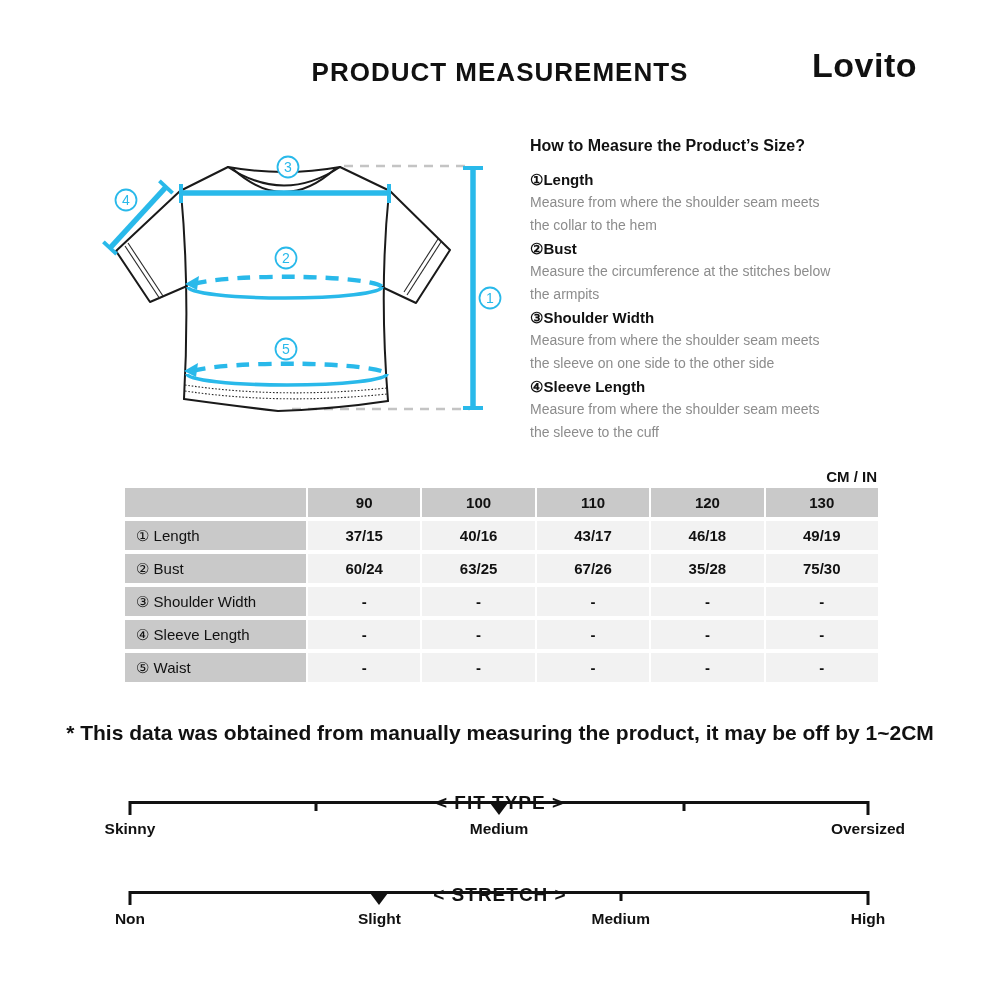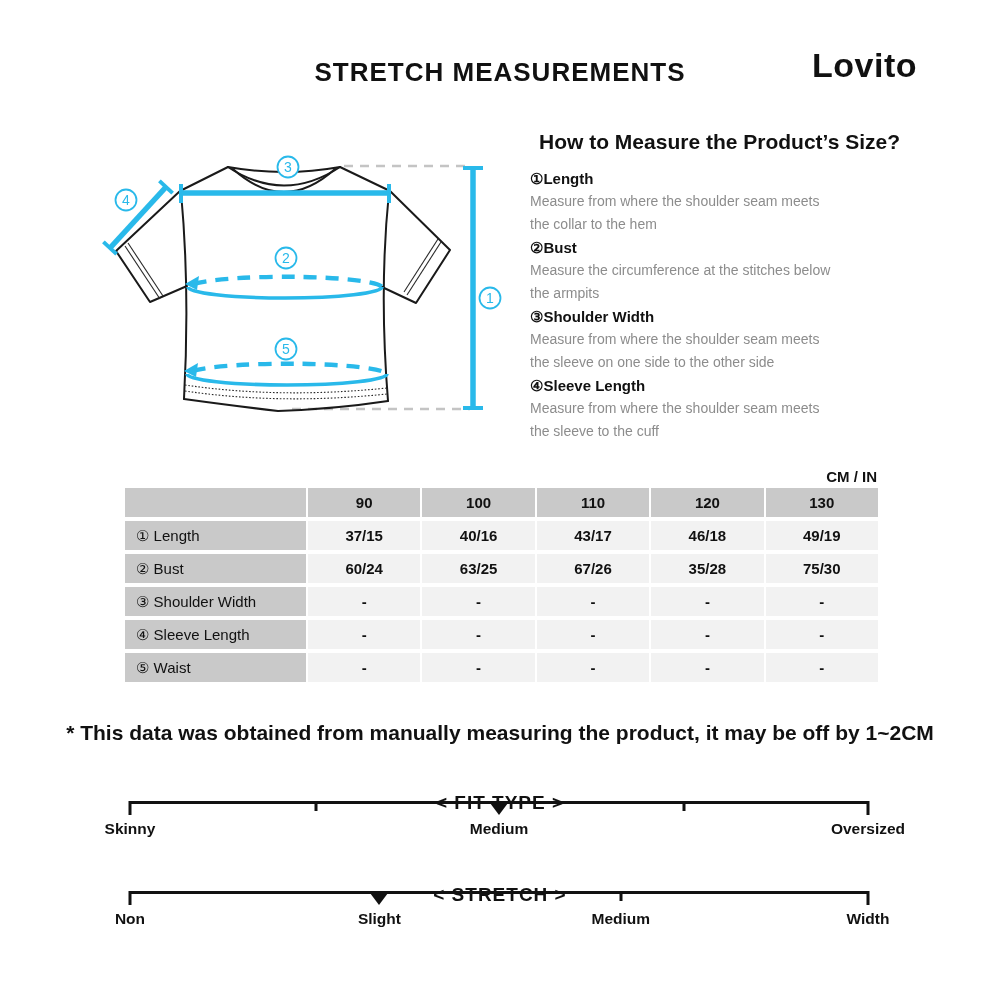--- a/index.html
+++ b/index.html
@@ -16,21 +16,21 @@
   .outline { fill:none; stroke:#1a1a1a; stroke-width:2; stroke-linejoin:round; stroke-linecap:round; }
   .thin    { fill:none; stroke:#2a2a2a; stroke-width:1.1; }
   .dotted  { fill:none; stroke:#2a2a2a; stroke-width:1.1; stroke-dasharray:1.6 1.8; }
   .gd      { fill:none; stroke:#C4C4C4; stroke-width:2.4; stroke-dasharray:9 7; }
   .cy      { fill:none; stroke:var(--accent); }
   .cyf     { fill:var(--accent); stroke:none; }
   .callout circle { fill:#fff; stroke:var(--accent); stroke-width:1.8; }
   .callout text { fill:var(--accent); font-size:14px; font-family:"Liberation Sans",sans-serif; }
 
   .howto { position:absolute; left:530px; top:124px; width:370px; }
-  .howto-title { font-size:21px; font-weight:700; margin:6px 0 13px 0;text-align:right; }
+  .howto-title { font-size:16px; font-weight:700; margin:13px 0 13px 0; }
   .hi-name { font-size:15px; font-weight:700; line-height:23px; }
   .hi-line { font-size:14px; color:var(--gray-text); line-height:23px; }
 
   .unit-label { position:absolute; top:468px; right:123px; font-size:15px; font-weight:700; }
 
   .meas-table { position:absolute; left:125px; top:488px; width:753px; display:grid;
                 grid-template-columns:181px repeat(5,1fr); gap:4px 2px; }
   .cell { height:29px; display:flex; align-items:center; justify-content:center; font-size:15px; }
   .cell.corner, .cell.head, .cell.rowlabel { background:var(--cell-dark); }
   .cell.head { font-weight:700; }
@@ -56,21 +56,21 @@
   .slabels { position:absolute; left:130px; width:738px; height:20px; }
   #scale-0 .slabels { top:52px; }
   #scale-1 .slabels { top:50px; }
   .slabel { position:absolute; transform:translateX(-50%); font-size:15.5px; font-weight:700; white-space:nowrap; }
 </style>
 </head>
 <body>
 
 <div class="page">
 
-  <div class="main-title">STRETCH MEASUREMENTS</div>
+  <div class="main-title">PRODUCT MEASUREMENTS</div>
   <div class="brand">Lovito</div>
 
   <svg class="diagram" viewBox="85 140 430 300" xmlns="http://www.w3.org/2000/svg">
 
     <path class="gd" d="M 344 166 L 470 166"></path>
     <path class="gd" d="M 292 409 L 470 409"></path>
 
     <g>
       <path class="outline" d="M 228 167 Q 284 177 340 167"></path>
       <path class="outline" d="M 228 167 Q 284 204 340 167"></path>
@@ -220,17 +220,17 @@
     <div class="rail">
         <div class="tick major" style="left: 0%;"></div>
         <div class="tick minor" style="left: 66.5%;"></div>
         <div class="tick major" style="left: 100%;"></div>
         <div class="marker" style="left: 33.8%;"></div>
       </div>
     <div class="slabels">
         <div class="slabel" style="left: 0%;">Non</div>
         <div class="slabel" style="left: 33.8%;">Slight</div>
         <div class="slabel" style="left: 66.5%;">Medium</div>
-        <div class="slabel" style="left: 100%;">Width</div>
+        <div class="slabel" style="left: 100%;">High</div>
       </div>
   </div>
 
 </div>
 
 </body></html>

